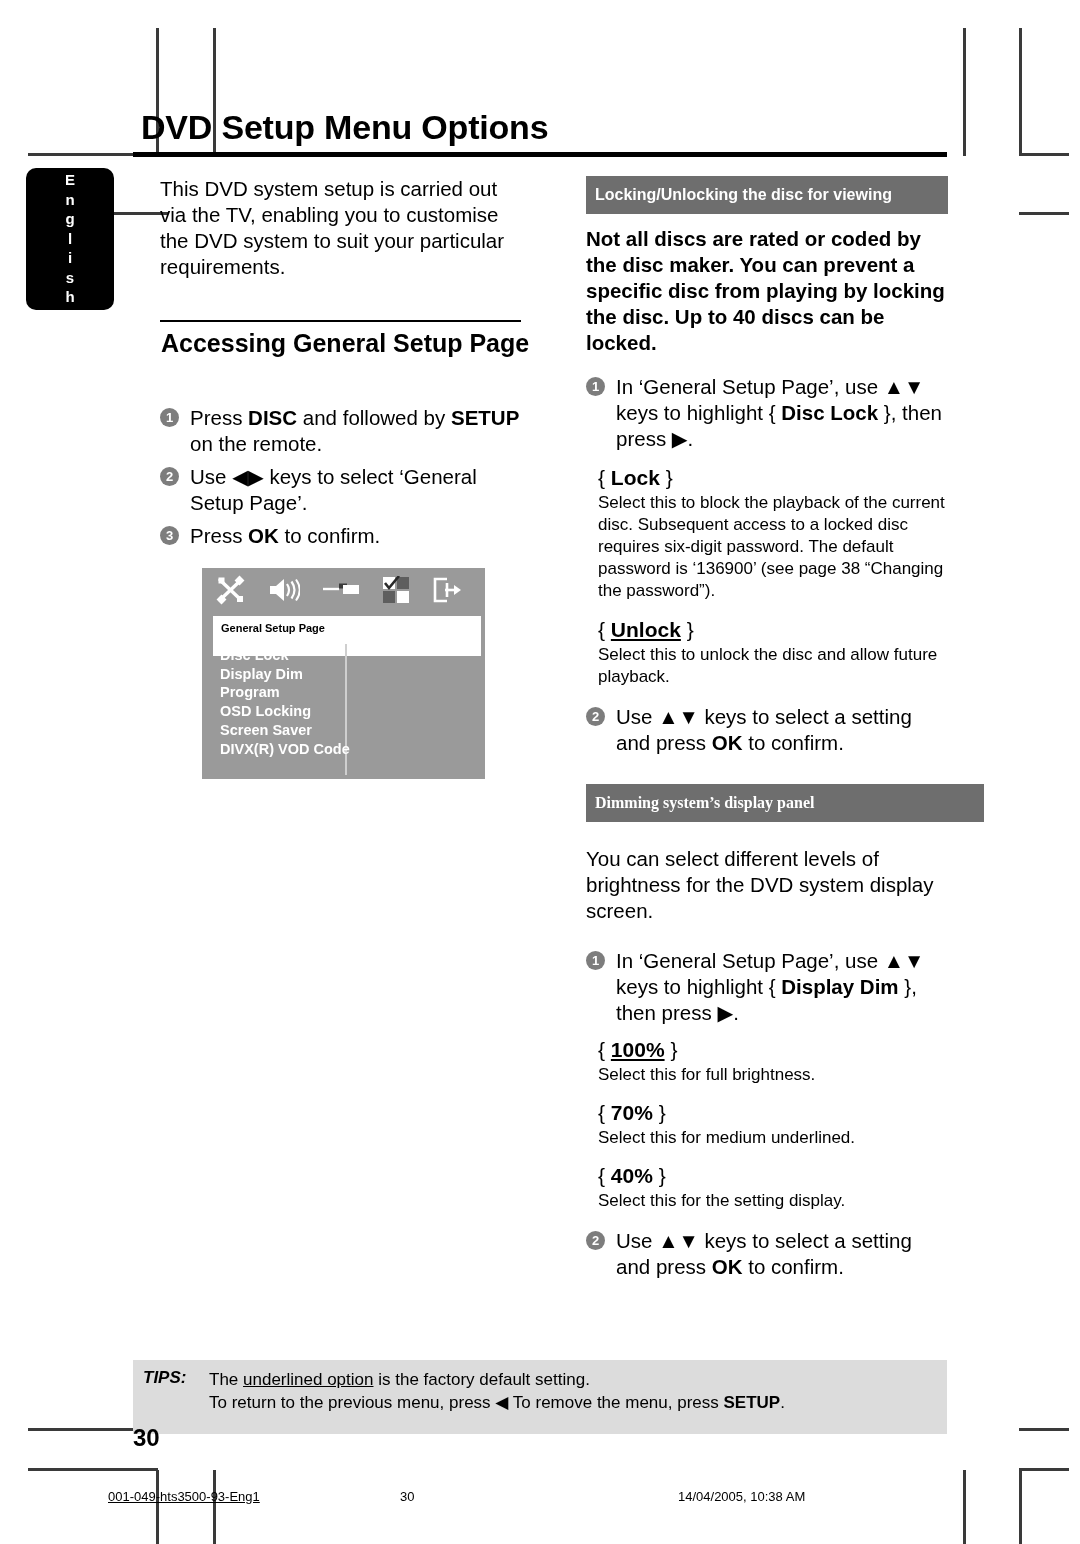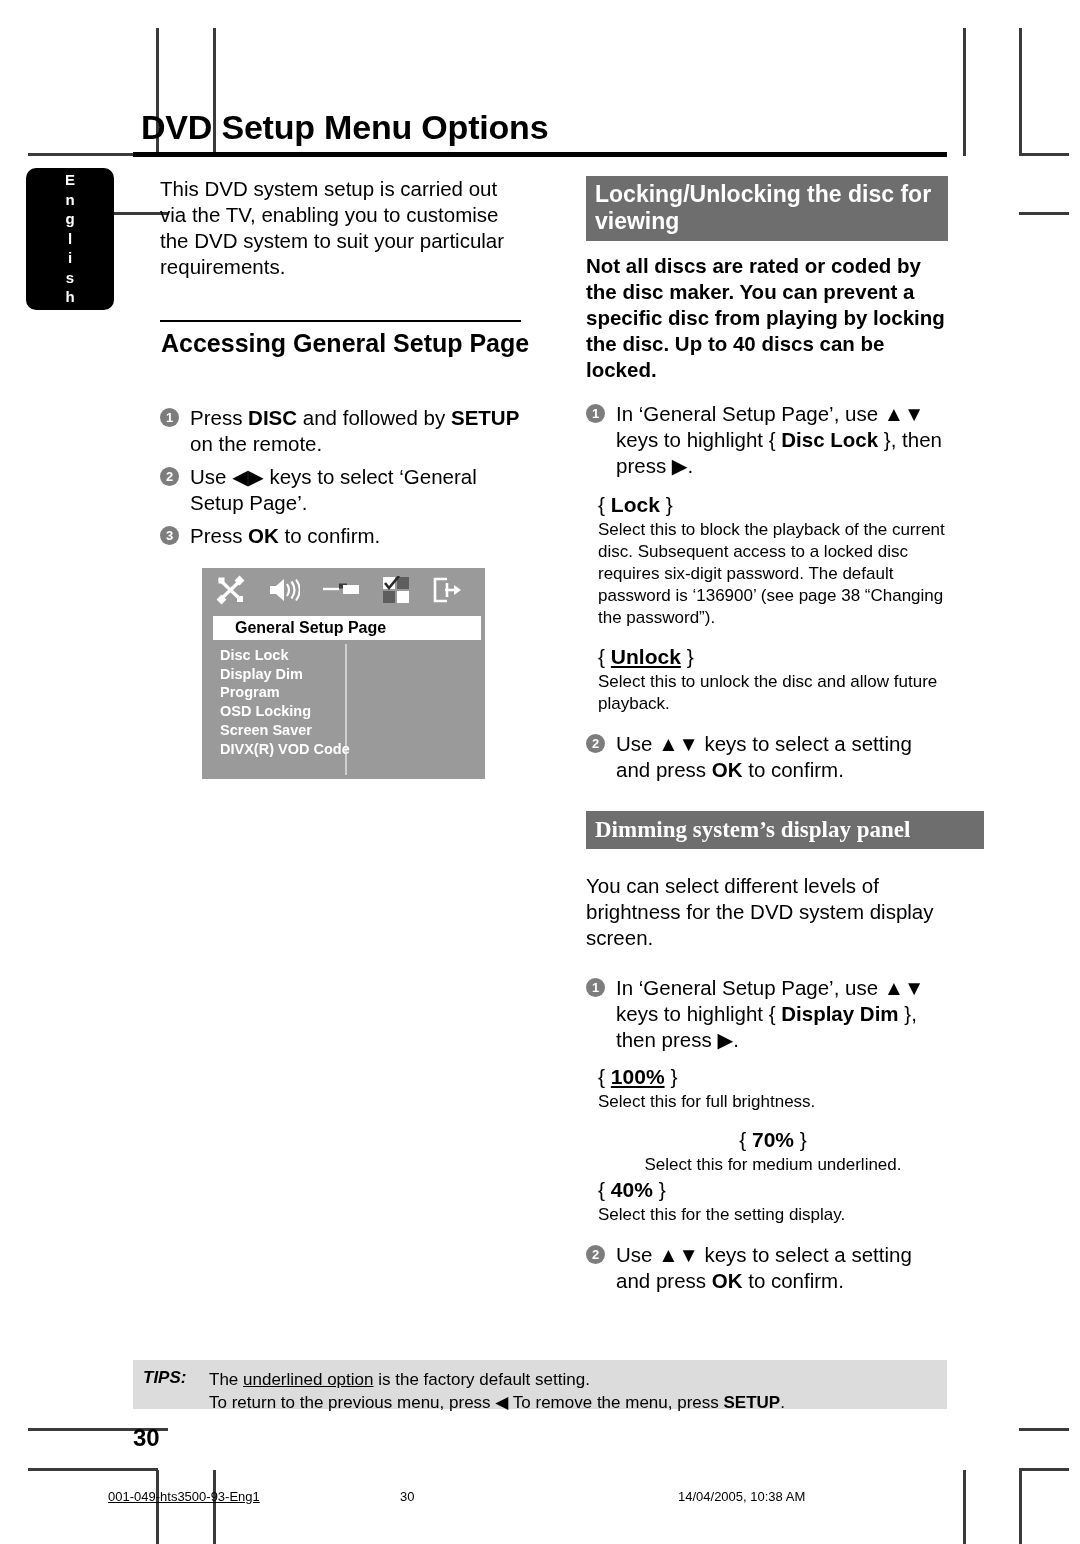--- a/index.html
+++ b/index.html
@@ -114,21 +114,21 @@
     font-weight: bold;
     line-height: 19px;
     text-align: center;
   }
   .step b { font-weight: bold; }
 
   
   .band {
     background: #6e6e6e;
     color: #ffffff;
-    font-size: 23px;
+    font-size: 16px;
     font-weight: bold;
     line-height: 27px;
     padding: 5px 2px 6px 9px;
     box-sizing: border-box;
   }
 
   
   .optlabel {
     font-size: 21px;
     line-height: 28px;
@@ -161,27 +161,27 @@
     padding-left: 14px;
     gap: 22px;
     box-sizing: border-box;
   }
   #osd-iconbar .osd-icon { display:block; }
   #osd-title {
     position: absolute;
     left: 11px;
     top: 48px;
     width: 268px;
-    height: 24px;
+    height: 40px;
     background: #ffffff;
     color: #000000;
-    font-size: 16px;
+    font-size: 11px;
     font-weight: bold;
     line-height: 24px;
-    padding-left: 22px;
+    padding-left: 8px;
     box-sizing: border-box;
   }
   #osd-list {
     position: absolute;
     left: 11px;
     top: 78px;
     width: 131px;
   }
   #osd-list .osd-item {
     color: #ffffff;
@@ -199,21 +199,21 @@
     height: 131px;
     background: #cfcfcf;
   }
 
   
   #tips {
     position: absolute;
     left: 133px;
     top: 1360px;
     width: 814px;
-    height: 49px;
+    height: 74px;
     background: #dcdcdc;
     box-sizing: border-box;
   }
   #tips-label {
     position: absolute;
     left: 10px;
     top: 8px;
     font-size: 17px;
     font-style: italic;
     font-weight: bold;
@@ -393,21 +393,21 @@
   <div class="step" style="margin-bottom:10px;">
     <span class="num">1</span>
     <span>In ‘General Setup Page’, use ▲▼ keys to highlight { <b>Display Dim</b> }, then press ▶.</span>
   </div>
 
   <div style="margin-bottom:13px;">
     <div class="optlabel">{ <b><u>100%</u></b> }</div>
     <div class="optdesc">Select this for full brightness.</div>
   </div>
 
-  <div style="text-align:center;">
+  <div style="margin-bottom:13px;">
     <div class="optlabel">{ <b>70%</b> }</div>
     <div class="optdesc">Select this for medium underlined.</div>
   </div>
 
   <div style="margin-bottom:16px;">
     <div class="optlabel">{ <b>40%</b> }</div>
     <div class="optdesc">Select this for the setting display.</div>
   </div>
 
   <div class="step">

